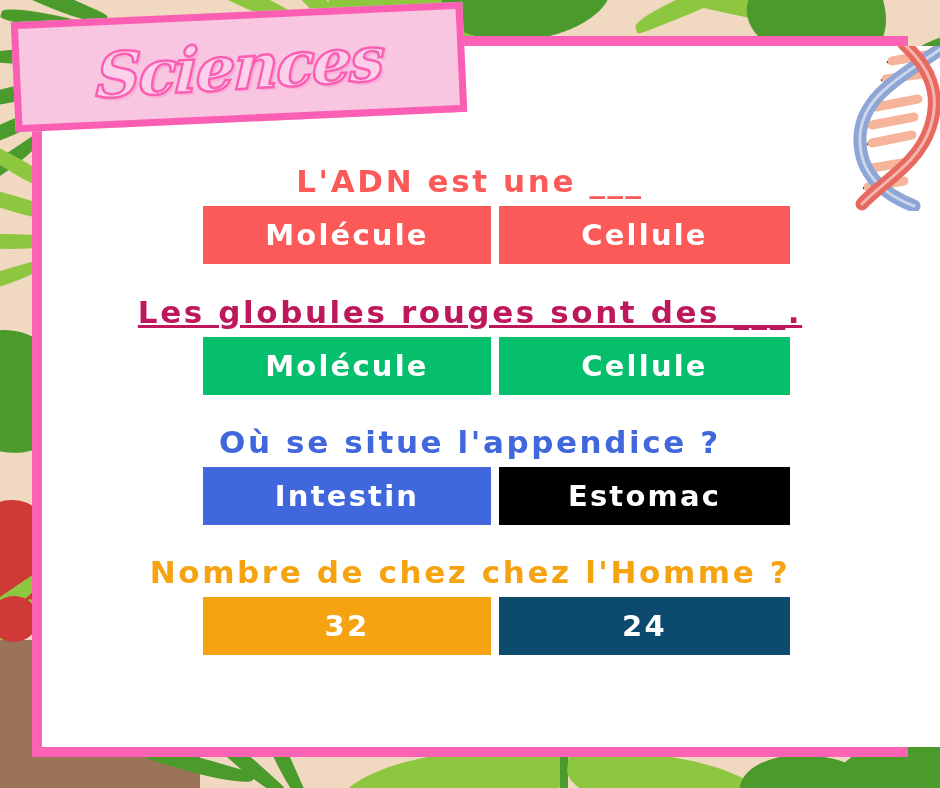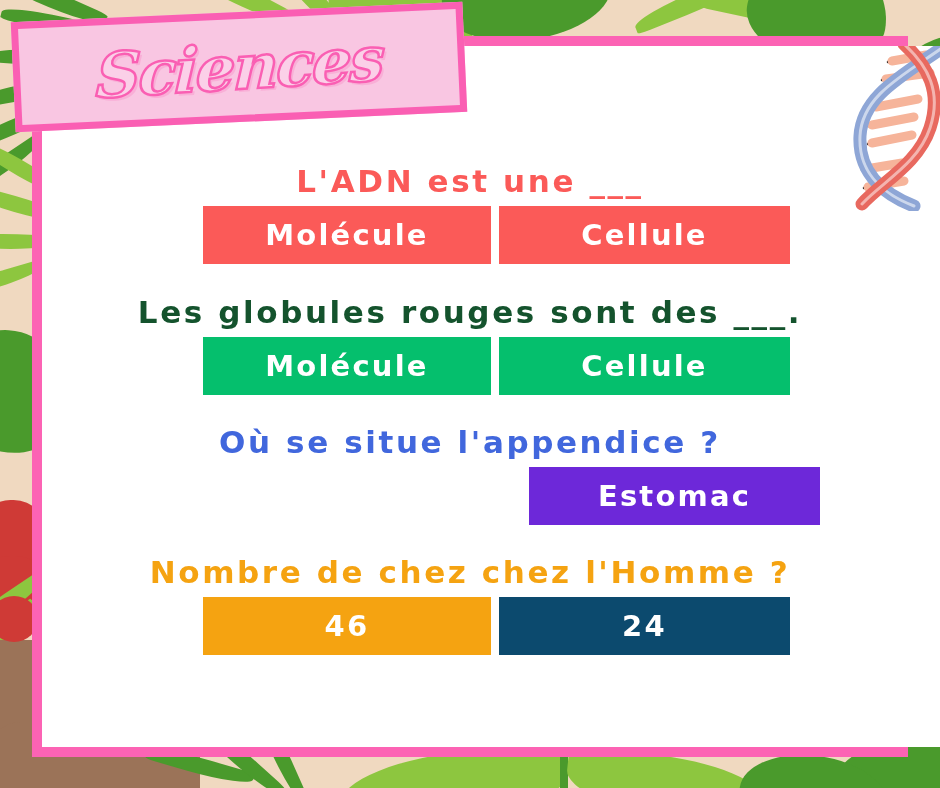--- a/index.html
+++ b/index.html
@@ -274,38 +274,39 @@
 
         <div class="qblock" id="q1">
           <div class="question" style="color: rgb(251, 90, 88);">L'ADN est une ___</div>
           <div class="answers">
             <div class="btn btn-left" style="background: rgb(251, 90, 88);">Molécule</div>
             <div class="btn btn-right" style="background: rgb(251, 90, 88);">Cellule</div>
           </div>
         </div>
 
         <div class="qblock" id="q2">
-          <div class="question" style="color: #14532d;">Les globules rouges sont des ___.</div>
+          <div class="question" style="color: #be185d; text-decoration: underline;">Les globules rouges sont des ___.</div>
           <div class="answers">
             <div class="btn btn-left" style="background: rgb(5, 191, 109);">Molécule</div>
             <div class="btn btn-right" style="background: rgb(5, 191, 109);">Cellule</div>
           </div>
         </div>
 
         <div class="qblock" id="q3">
           <div class="question" style="color: rgb(65, 103, 221);">Où se situe l'appendice ?</div>
           <div class="answers">
-            <div class="btn btn-right" style="background: #6d28d9; margin-left: 30px;">Estomac</div>
+            <div class="btn btn-left" style="background: rgb(65, 103, 221);">Intestin</div>
+            <div class="btn btn-right" style="background: #000000;">Estomac</div>
           </div>
         </div>
 
         <div class="qblock" id="q4">
           <div class="question" style="color: rgb(245, 163, 17);">Nombre de chez chez l'Homme ?</div>
           <div class="answers">
-            <div class="btn btn-left" style="background: rgb(245, 163, 17);">46</div>
+            <div class="btn btn-left" style="background: rgb(245, 163, 17);">32</div>
             <div class="btn btn-right" style="background: #0c4a6e;">24</div>
           </div>
         </div>
 
       </div>
     </div>
   </div>
 
   <div id="title-banner" style="background: rgb(249, 198, 226); border-color: rgb(250, 95, 179);">
     <span id="title-text">Sciences</span>

